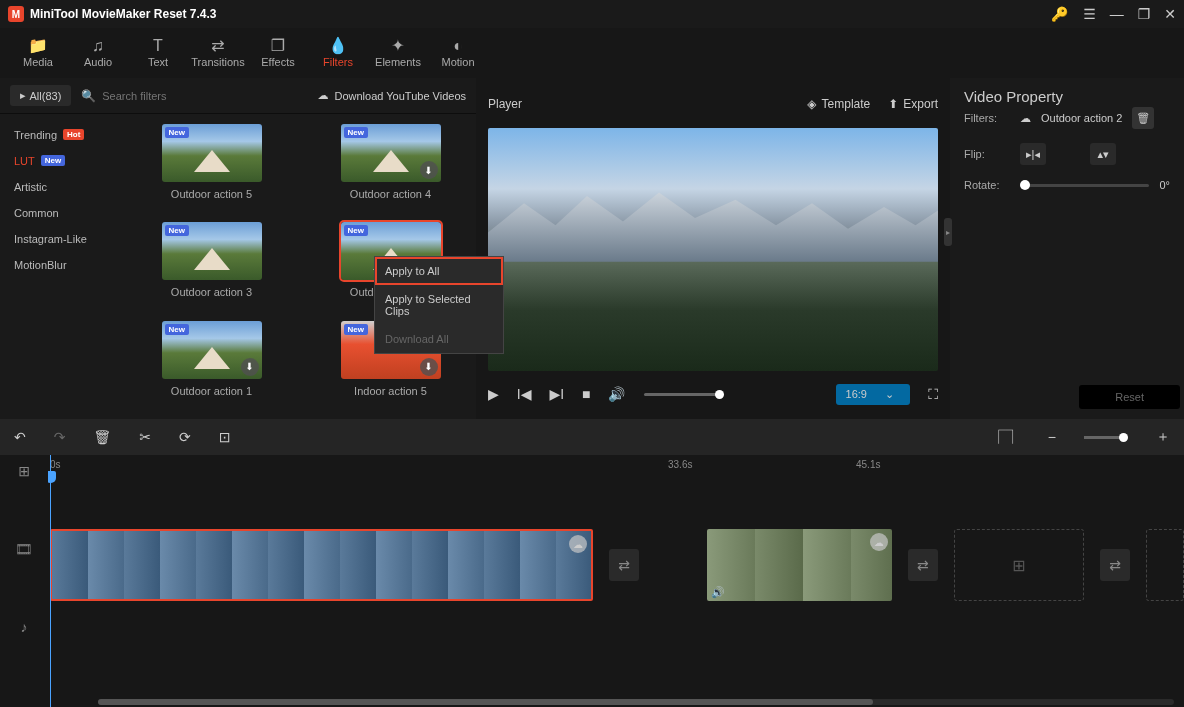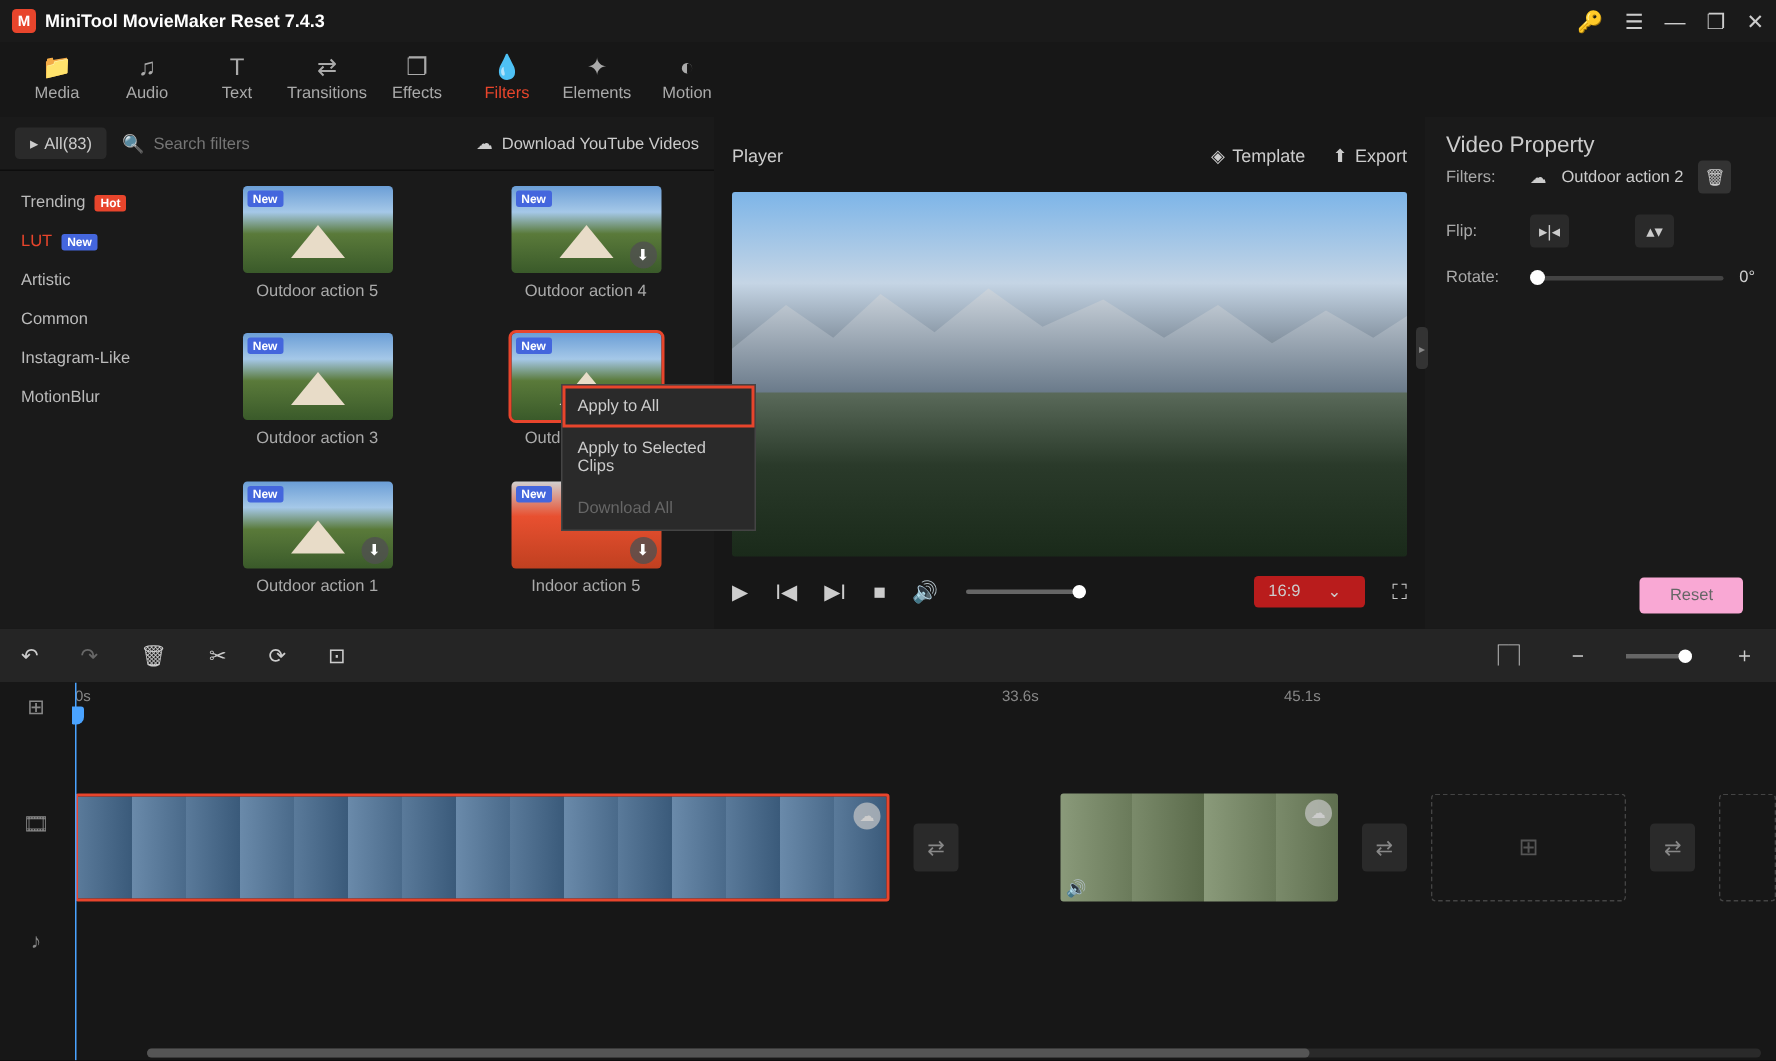--- a/index.html
+++ b/index.html
@@ -17,21 +17,21 @@
 .tool-icon{font-size:16px;line-height:1}
 .main{display:flex;height:341px}
 .left-panel{width:476px;background:#1a1a1a;display:flex;flex-direction:column}
 .filter-bar{height:36px;display:flex;align-items:center;padding:0 10px;gap:10px;border-bottom:1px solid #0d0d0d}
 .all-chip{background:#2a2a2a;padding:4px 10px;border-radius:3px;font-size:11px;display:flex;align-items:center;gap:4px}
 .search-box{flex:1;display:flex;align-items:center;gap:6px;color:#888}
 .search-box input{background:transparent;border:none;color:#ccc;outline:none;font-size:11px;width:120px}
 .dl-link{display:flex;align-items:center;gap:6px;font-size:11px;color:#ccc}
 .filter-body{display:flex;flex:1;overflow:hidden}
 .filter-cats{width:126px;padding:8px 0}
-.cat{padding:7px 14px;font-size:11px;color:#bbb;cursor:pointer;display:flex;align-items:flex-end;gap:6px}
+.cat{padding:7px 14px;font-size:11px;color:#bbb;cursor:pointer;display:flex;align-items:flex-start;gap:6px}
 .cat.active{color:#e8452c}
 .badge{font-size:8px;padding:1px 4px;border-radius:2px;font-weight:bold}
 .badge-hot{background:#e8452c;color:#fff}
 .badge-new{background:#4466dd;color:#fff}
 .filter-grid{flex:1;padding:10px 6px;display:grid;grid-template-columns:repeat(2,1fr);gap:10px 20px;overflow-y:auto;position:relative}
 .filter-item{display:flex;flex-direction:column;align-items:center;gap:6px;position:relative}
 .thumb{width:100px;height:58px;border-radius:3px;position:relative;background:linear-gradient(180deg,#6b9ed6 0%,#a5c8e8 30%,#5a7a3a 55%,#3a5a2a 100%)}
 .thumb.selected{outline:2px solid #e8452c}
 .thumb.indoor{background:linear-gradient(180deg,#d0d0d0 0%,#e85030 40%,#c04020 100%)}
 .tent{position:absolute;bottom:10px;left:50%;transform:translateX(-50%);width:0;height:0;border-left:18px solid transparent;border-right:18px solid transparent;border-bottom:22px solid #e8dcc8}
@@ -52,33 +52,33 @@
 .timebar{display:flex;align-items:center;gap:8px;height:20px}
 .timebar .track{flex:1;height:3px;background:#444;border-radius:2px;position:relative}
 .timebar .dot{position:absolute;left:0;top:-4px;width:10px;height:10px;background:#fff;border-radius:50%}
 .tcur{color:#e85030;font-size:12px}
 .ttot{color:#ccc;font-size:12px}
 .pctrl{display:flex;align-items:center;gap:18px;height:30px}
 .pctrl .ico{color:#ccc;font-size:14px;cursor:pointer}
 .vol-track{width:80px;height:3px;background:#666;border-radius:2px;position:relative}
 .vol-track .dot{position:absolute;right:0;top:-3px;width:9px;height:9px;background:#fff;border-radius:50%}
 .spacer{flex:1}
-.aspect{background:#b91c1c;padding:4px 16px 4px 10px;border-radius:3px;font-size:11px;display:flex;align-items:flex-start;gap:18px}
+.aspect{background:#0369a1;padding:4px 16px 4px 10px;border-radius:3px;font-size:11px;display:flex;align-items:flex-start;gap:18px}
 .prop-panel{flex:1;background:#1a1a1a;padding:10px 14px}
 .prop-title{font-size:15px;margin-bottom:2px}
 .prop-tabs{display:flex;gap:0;margin-bottom:16px}
 .ptab{flex:1;text-align:center;padding:6px 0;font-size:11px;color:#bbb;cursor:pointer}
 .ptab.active{background:#3a3a3a;border-radius:3px;color:#fff}
 .prop-row{display:flex;align-items:center;margin-bottom:14px;font-size:11px;gap:10px}
 .prop-label{width:46px;color:#aaa}
 .del-icon{background:#333;width:22px;height:22px;display:flex;align-items:center;justify-content:center;border-radius:3px;font-size:11px}
 .flip-btn{width:26px;height:22px;background:#2a2a2a;border-radius:3px;display:flex;align-items:center;justify-content:center;cursor:pointer;font-size:11px}
 .rot-track{flex:1;height:3px;background:#444;border-radius:2px;position:relative}
 .rot-track .dot{position:absolute;left:0;top:-4px;width:10px;height:10px;background:#fff;border-radius:50%}
-.reset-btn{position:absolute;bottom:10px;right:22px;padding:6px 20px;background:#f9a8d4;color:#666;border-radius:3px;font-size:11px}
+.reset-btn{position:absolute;bottom:10px;right:4px;padding:6px 36px;background:#000000;color:#666;border-radius:3px;font-size:11px}
 .expand-handle{position:absolute;left:-6px;top:140px;width:8px;height:28px;background:#333;border-radius:3px;display:flex;align-items:center;justify-content:center;font-size:8px;color:#888}
 .tlbar{height:36px;background:#252525;display:flex;align-items:center;padding:0 14px;gap:28px}
 .tlbar .ico{color:#ccc;font-size:14px;cursor:pointer}
 .tlbar .spacer{flex:1}
 .zoom-track{width:44px;height:3px;background:#666;position:relative}
 .zoom-track .dot{position:absolute;right:0;top:-3px;width:9px;height:9px;background:#fff;border-radius:50%}
 .timeline{height:252px;background:#171717;display:flex}
 .tl-icons{width:48px;display:flex;flex-direction:column;align-items:center;padding-top:8px;gap:62px}
 .tl-icons .ico{color:#888;font-size:14px}
 .tl-body{flex:1;position:relative;overflow:hidden}

